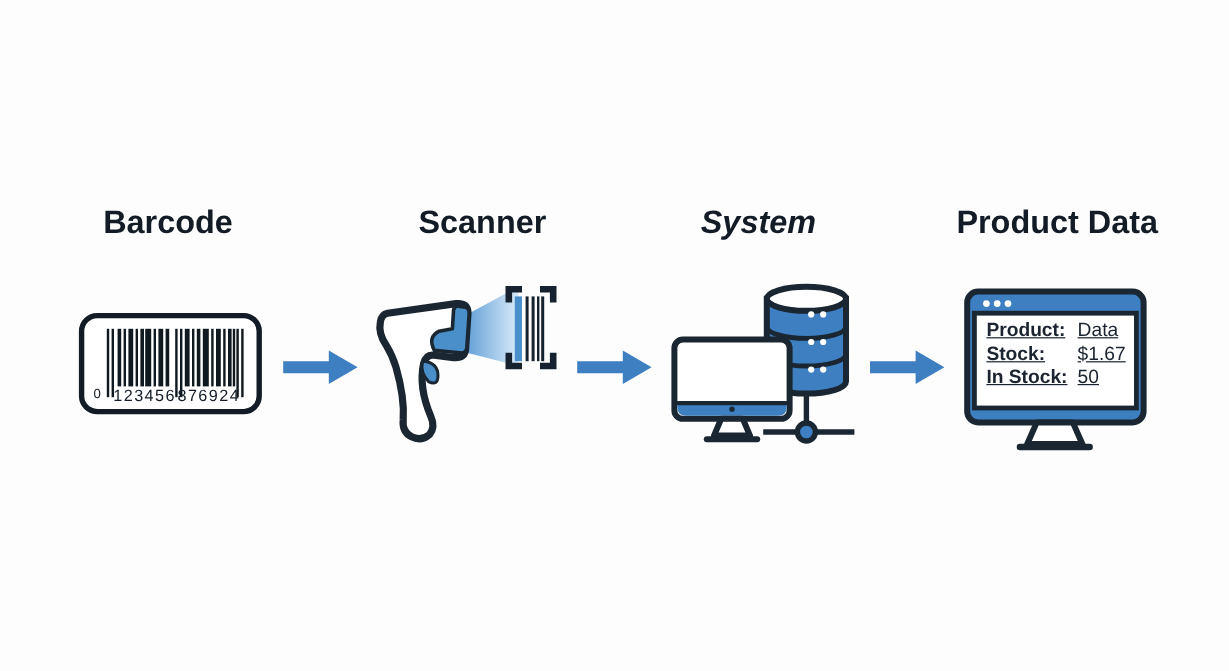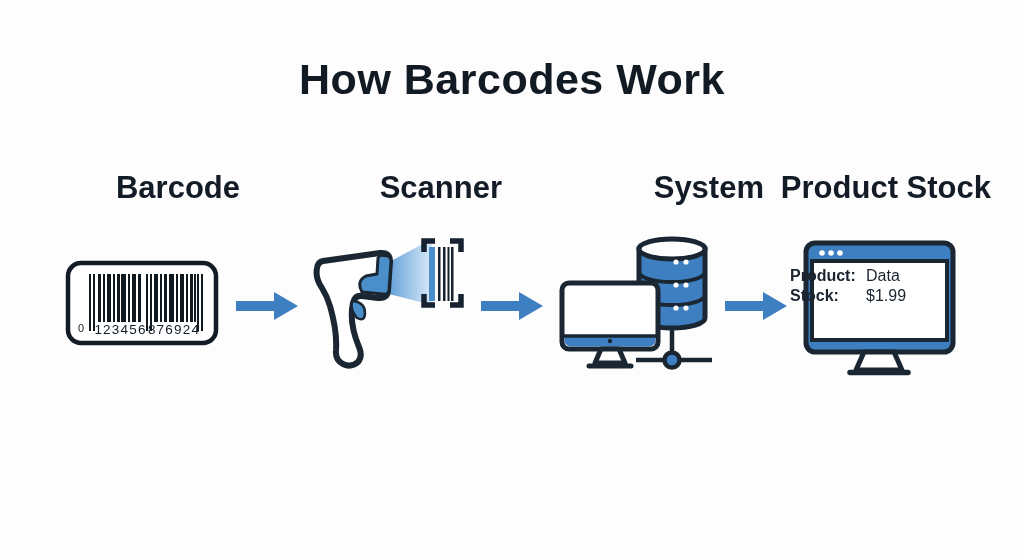--- a/index.html
+++ b/index.html
@@ -19,65 +19,65 @@
     left: 0; top: 55px; width: 1024px;
     text-align: center;
     font-size: 43px;
     font-weight: 700;
     letter-spacing: 0.5px;
     color: #121a23;
   }
   .stage-label {
     position: absolute;
     top: 170px;
-    text-align: right;
-    font-size: 31px;
+    text-align: center;
+    font-size: 27px;
     font-weight: 700;
     color: #131c26;
   }
   .stage-label.barcode  { left:  40px; width: 200px; }
   .stage-label.scanner  { left: 302px; width: 200px; }
-  .stage-label.system   { left: 564px; width: 200px; }
+  .stage-label.system   { left: 532px; width: 200px; font-style: italic; }
   .stage-label.product  { left: 771px; width: 220px; }
   svg.icon { position: absolute; display: block; }
   #barcode-svg  { left:  60px; top: 253px; width: 160px; height:  95px; }
   #scanner-svg  { left: 305px; top: 228px; width: 175px; height: 155px; }
   #system-svg   { left: 540px; top: 225px; width: 180px; height: 168px; }
   #product-svg  { left: 800px; top: 236px; width: 165px; height: 140px; }
   .flow-arrow { position: absolute; top: 288px; width: 70px; height: 36px; }
   #arrow-1 { left: 232px; }
   #arrow-2 { left: 477px; }
   #arrow-3 { left: 723px; }
   .product-screen {
     position: absolute;
-    left: 790px; top: 266px; width: 128px;
+    left: 822px; top: 266px; width: 128px;
     color: #1b2430;
     font-size: 16px;
     line-height: 19.5px;
     z-index: 2;
+    text-decoration: underline;
   }
   .product-row { display: flex; white-space: nowrap; }
   .product-row .lbl { font-weight: 700; width: 76px; flex: 0 0 76px; }
   .product-row .val { font-weight: 400; }
   .bc-digit {
     font-family: "Liberation Sans", sans-serif;
     fill: #131c26;
   }
 </style>
 </head>
 <body>
 
 <div id="canvas">
 
-  <div class="title">How Barcodes Work</div>
 
   <div class="stage-label barcode">Barcode</div>
   <div class="stage-label scanner">Scanner</div>
   <div class="stage-label system">System</div>
-  <div class="stage-label product">Product Stock</div>
+  <div class="stage-label product">Product Data</div>
 
   <svg id="barcode-svg" class="icon" viewBox="60 253 160 95">
     <rect x="68" y="263" width="148" height="80" rx="13" fill="#ffffff" stroke="#131c26" stroke-width="4.5"></rect>
     <g fill="#101820">
 
       <rect x="89" y="274" width="2" height="57"></rect>
         <rect x="93" y="274" width="2" height="57"></rect>
       <rect x="146" y="274" width="2" height="57"></rect>
         <rect x="150" y="274" width="2" height="57"></rect>
       <rect x="197" y="274" width="2" height="57"></rect>
@@ -201,17 +201,21 @@
     </g>
   </svg>
 
   <div class="product-screen">
     <div class="product-row">
       <span class="lbl">Product:</span>
       <span class="val">Data</span>
     </div>
     <div class="product-row">
       <span class="lbl">Stock:</span>
-      <span class="val">$1.99</span>
+      <span class="val">$1.67</span>
+    </div>
+    <div class="product-row">
+      <span class="lbl">In Stock:</span>
+      <span class="val">50</span>
     </div>
   </div>
 
 </div>
 
 </body></html>

